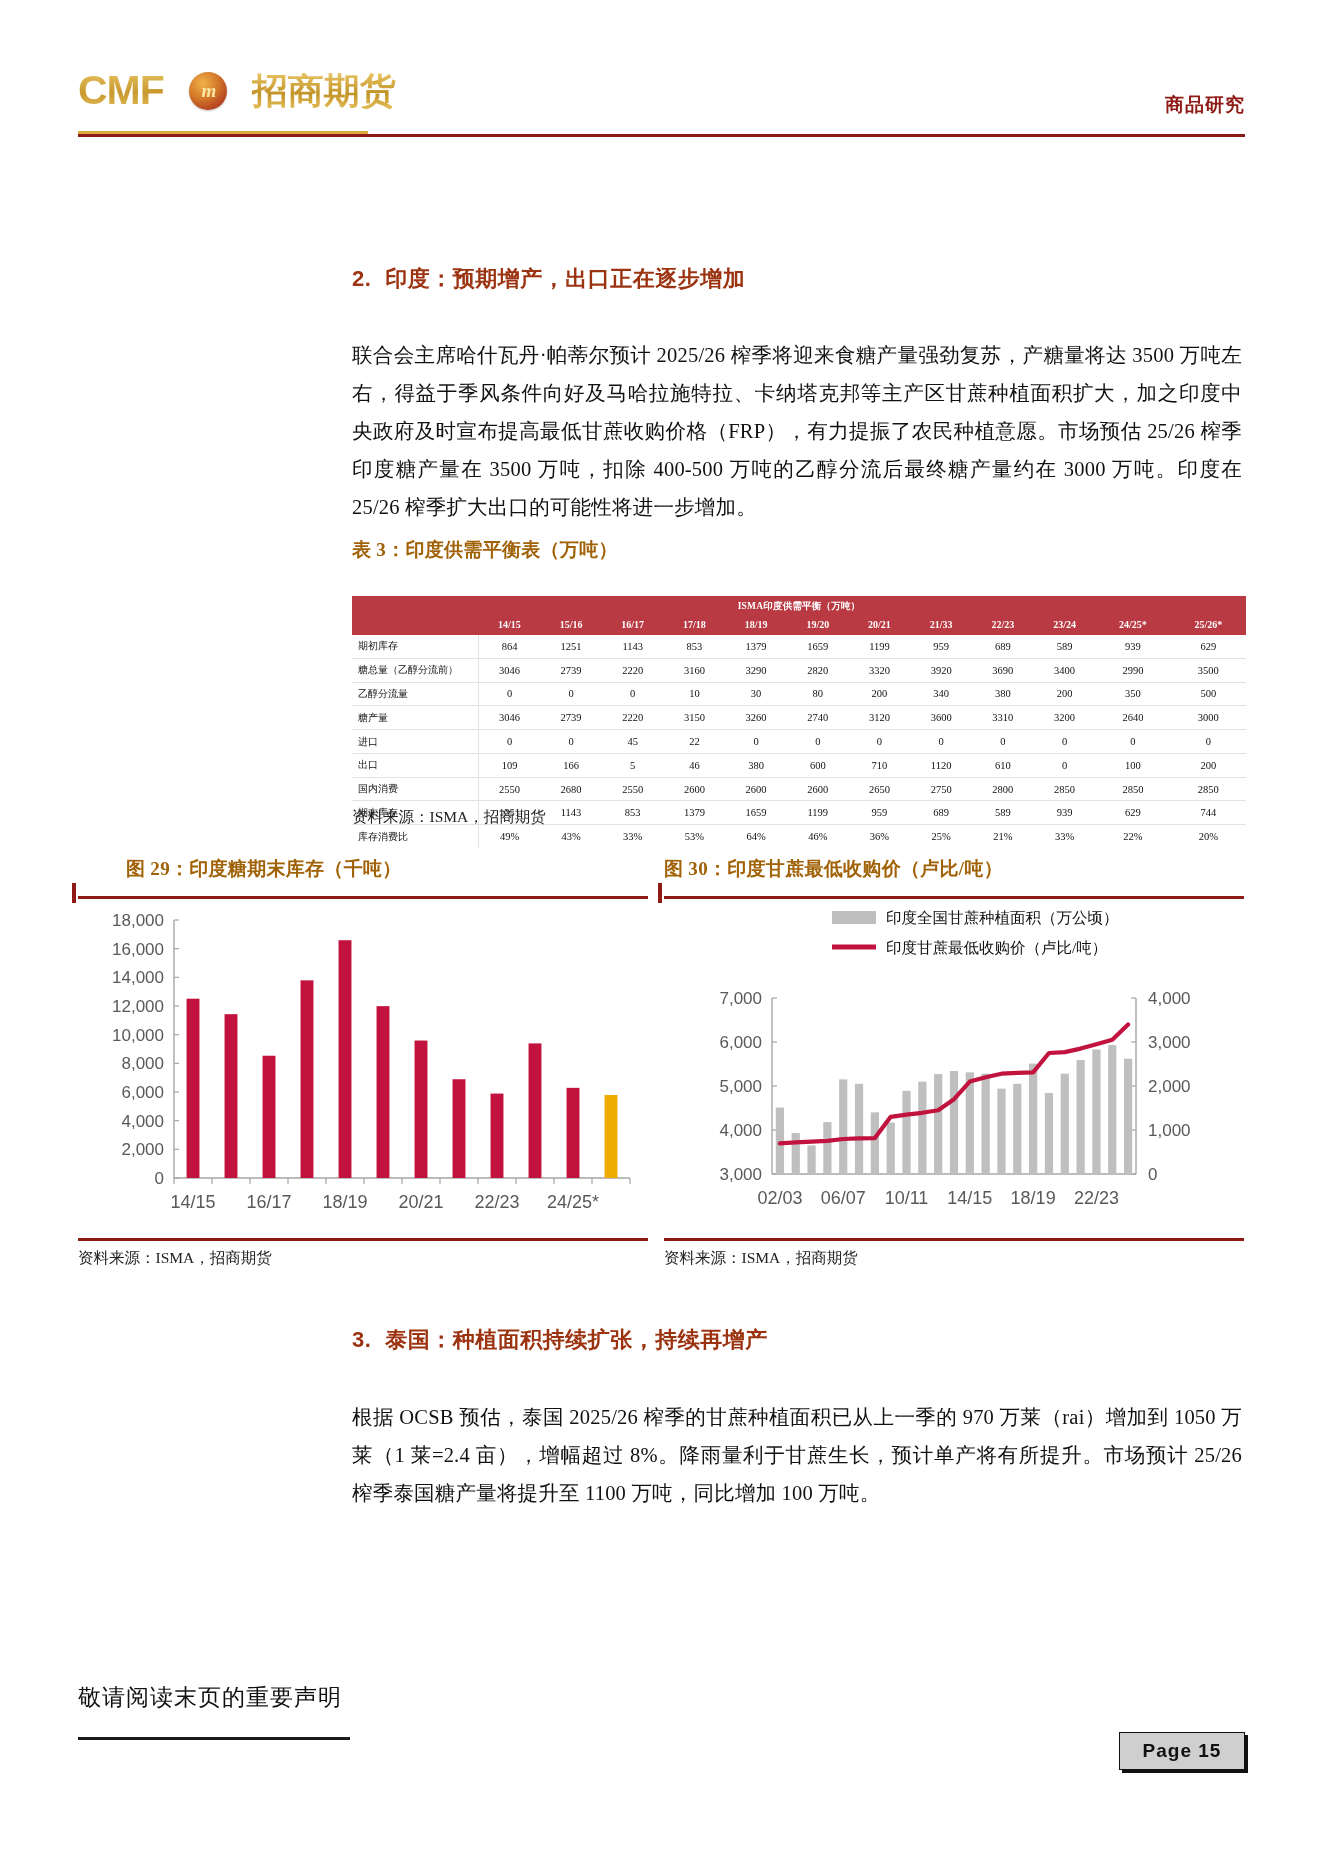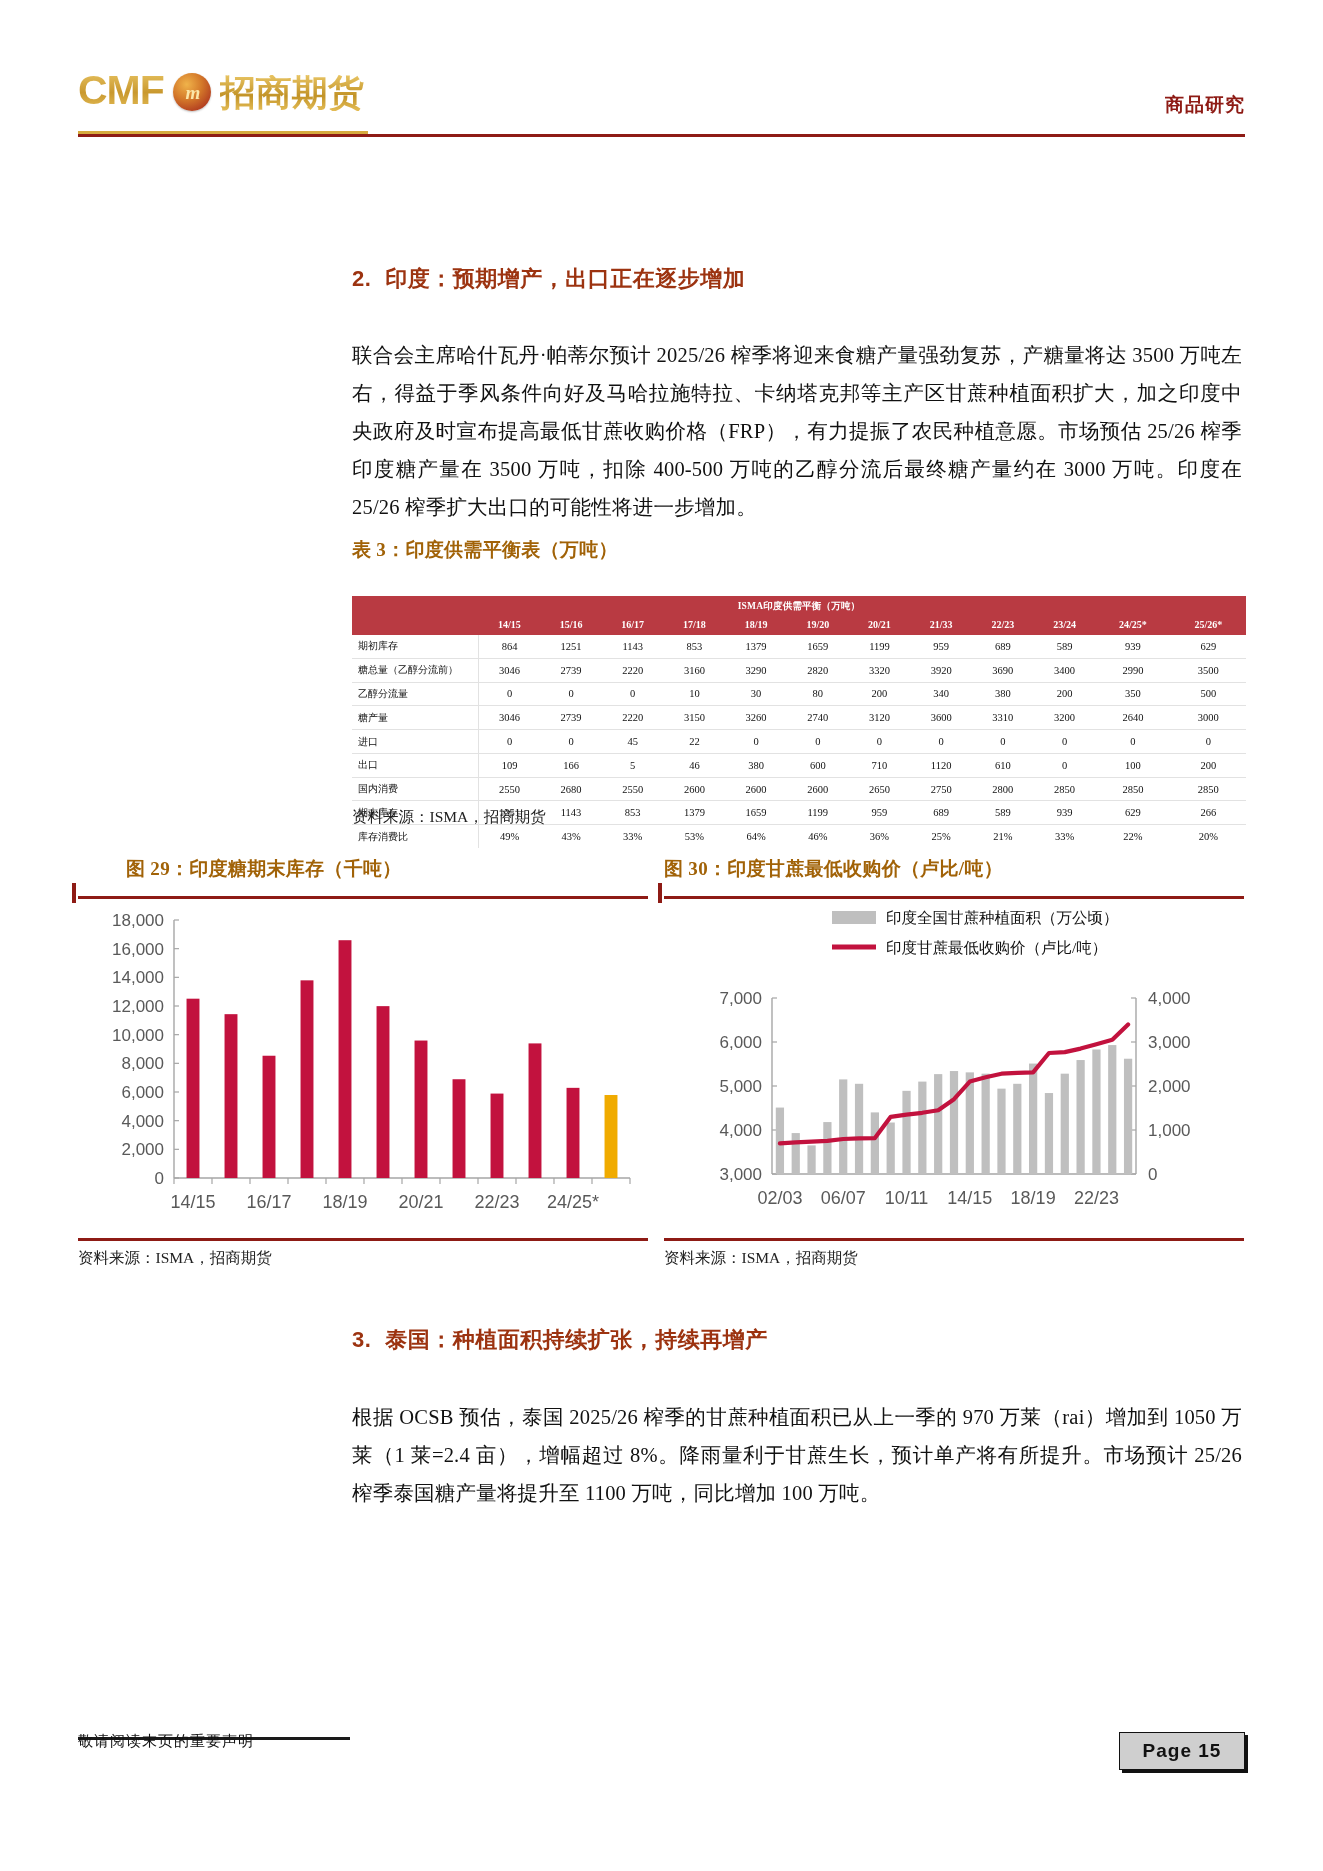--- a/index.html
+++ b/index.html
@@ -8,21 +8,21 @@
     background:#ffffff;
     font-family:"Liberation Serif","DejaVu Serif",serif;
     color:#1a1a1a;
     position:relative;
     overflow:hidden;
   }
   .page{position:relative;width:1323px;height:1871px;}
 
   
   .header{position:absolute;left:78px;top:70px;width:1167px;height:72px;}
-  .logo-wrap{position:absolute;left:0;top:0;display:flex;align-items:flex-end;gap:9px;}
+  .logo-wrap{position:absolute;left:0;top:0;display:flex;align-items:center;gap:25px;}
   .logo-cmf{
     font-family:"Liberation Sans","DejaVu Sans",sans-serif;
     font-weight:bold;font-size:41px;letter-spacing:-1px;
     color:#d8a93a;
     background:linear-gradient(180deg,#e8c463 0%,#c9982e 55%,#e4bd57 100%);
     -webkit-background-clip:text;background-clip:text;
     -webkit-text-fill-color:transparent;
     line-height:1;
   }
   .logo-badge{
@@ -111,21 +111,21 @@
 
   
   .panel{position:absolute;}
   .panel-rule{position:absolute;height:3px;background:#8e1b15;}
   .panel-tick{position:absolute;width:4px;height:20px;background:#8e1b15;}
 
   .chart-svg{position:absolute;}
 
   
   .footer-rule{position:absolute;left:78px;top:1737px;width:272px;height:3px;background:#1a1a1a;}
-  .footer-note{position:absolute;left:78px;top:1732px;font-size:15px;color:#111;letter-spacing:1px;}
+  .footer-note{position:absolute;left:78px;top:1682px;font-size:23px;color:#111;letter-spacing:1px;}
   .page-badge{
     position:absolute;right:78px;top:1732px;
     width:124px;height:36px;
     background:#cfcfcf;border:1px solid #111;
     box-shadow:3px 3px 0 #111;
     display:flex;align-items:center;justify-content:center;
     font-family:"Liberation Sans","DejaVu Sans",sans-serif;
     font-size:19px;font-weight:bold;color:#111;letter-spacing:1px;
   }
 </style>
@@ -288,21 +288,21 @@
           <td>1143</td>
           <td>853</td>
           <td>1379</td>
           <td>1659</td>
           <td>1199</td>
           <td>959</td>
           <td>689</td>
           <td>589</td>
           <td>939</td>
           <td>629</td>
-          <td>266</td>
+          <td>744</td>
         </tr>
         <tr>
           <td class="rowlab">库存消费比</td>
           <td>49%</td>
           <td>43%</td>
           <td>33%</td>
           <td>53%</td>
           <td>64%</td>
           <td>46%</td>
           <td>36%</td>

